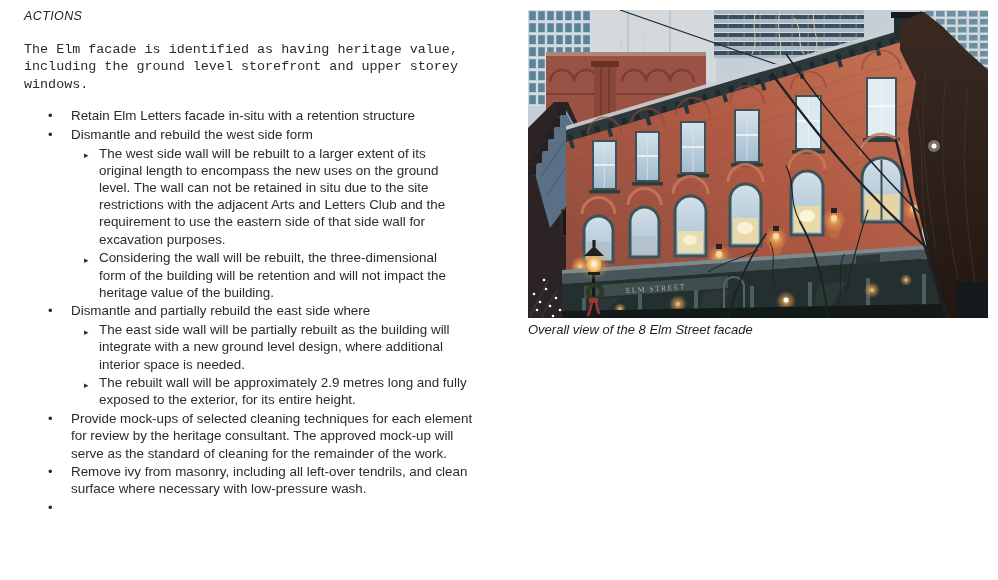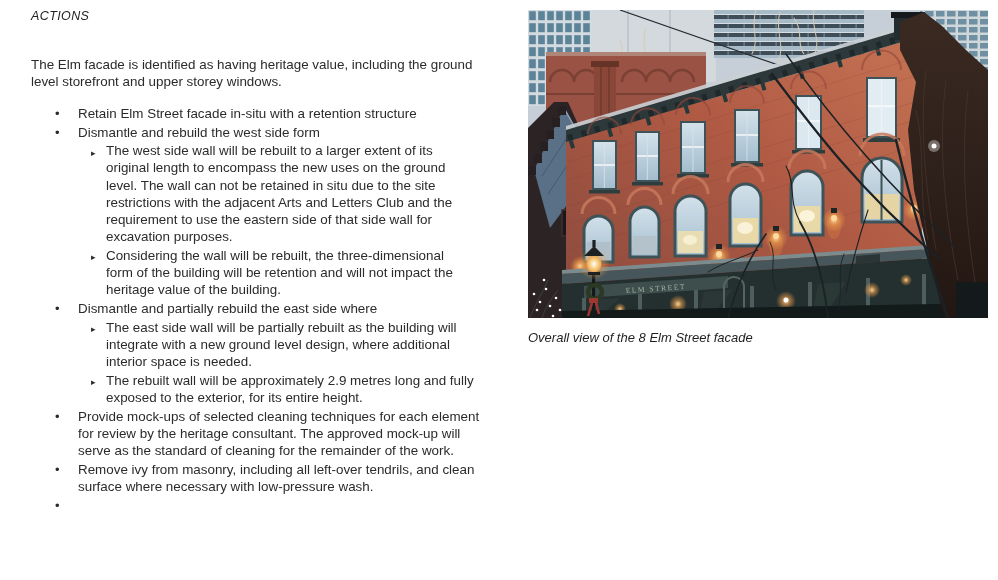--- a/index.html
+++ b/index.html
@@ -1,41 +1,41 @@
 <!DOCTYPE html>
 <html><head>
 <meta charset="utf-8">
 <style>
   html,body{margin:0;padding:0;}
   body{
     width:998px;height:580px;background:#ffffff;position:relative;overflow:hidden;
     font-family:"Liberation Sans","DejaVu Sans",sans-serif;color:#2b2b2b;
   }
-  .text-col{position:absolute;left:31px;top:8px;width:472px;}
+  .text-col{position:absolute;left:24px;top:8px;width:472px;}
   .heading{font-style:italic;font-size:12.5px;letter-spacing:.4px;color:#222;line-height:16px;}
-  .intro{margin:32px 0 0 0;font-size:13.4px;line-height:17.4px;width:466px;}
+  .intro{margin:17px 0 0 0;font-size:13.4px;line-height:17.4px;width:466px;font-family:Liberation Mono, monospace;}
   .list{margin-top:14px;}
   .li{position:relative;font-size:13.4px;line-height:17.2px;margin-bottom:1.5px;}
   .li .marker{position:absolute;top:0;}
   .li.l1{padding-left:47px;width:402px;}
   .li.l1 .marker{left:24px;font-size:13px;}
   .li.l2{padding-left:75px;width:368px;}
   .li.l2 .marker{left:60px;font-size:9px;top:2.5px;}
   figure{position:absolute;left:528px;top:10px;margin:0;}
-  figcaption{font-style:italic;font-size:13px;color:#1f1f1f;margin-top:12px;line-height:16px;}
+  figcaption{font-style:italic;font-size:13px;color:#1f1f1f;margin-top:4px;line-height:16px;}
   svg{display:block;}
 </style>
 </head>
 <body>
 
 <div class="text-col">
   <div class="heading">ACTIONS</div>
   <p class="intro">The Elm facade is identified as having heritage value, including the ground level storefront and upper storey windows.</p>
   <div class="list">
-      <div class="li l1"><span class="marker">•</span><span>Retain Elm Street facade in-situ with a retention structure</span></div>
+      <div class="li l1"><span class="marker">•</span><span>Retain Elm Letters facade in-situ with a retention structure</span></div>
       <div class="li l1"><span class="marker">•</span><span>Dismantle and rebuild the west side form</span></div>
       <div class="li l2"><span class="marker">▸</span><span>The west side wall will be rebuilt to a larger extent of its original length to encompass the new uses on the ground level. The wall can not be retained in situ due to the site restrictions with the adjacent Arts and Letters Club and the requirement to use the eastern side of that side wall for excavation purposes.</span></div>
       <div class="li l2"><span class="marker">▸</span><span>Considering the wall will be rebuilt, the three-dimensional form of the building will be retention and will not impact the heritage value of the building.</span></div>
       <div class="li l1"><span class="marker">•</span><span>Dismantle and partially rebuild the east side where</span></div>
       <div class="li l2"><span class="marker">▸</span><span>The east side wall will be partially rebuilt as the building will integrate with a new ground level design, where additional interior space is needed.</span></div>
       <div class="li l2"><span class="marker">▸</span><span>The rebuilt wall will be approximately 2.9 metres long and fully exposed to the exterior, for its entire height.</span></div>
       <div class="li l1"><span class="marker">•</span><span>Provide mock-ups of selected cleaning techniques for each element for review by the heritage consultant. The approved mock-up will serve as the standard of cleaning for the remainder of the work.</span></div>
       <div class="li l1"><span class="marker">•</span><span>Remove ivy from masonry, including all left-over tendrils, and clean surface where necessary with low-pressure wash.</span></div>
       <div class="li l1"><span class="marker">•</span></div>
     </div>

